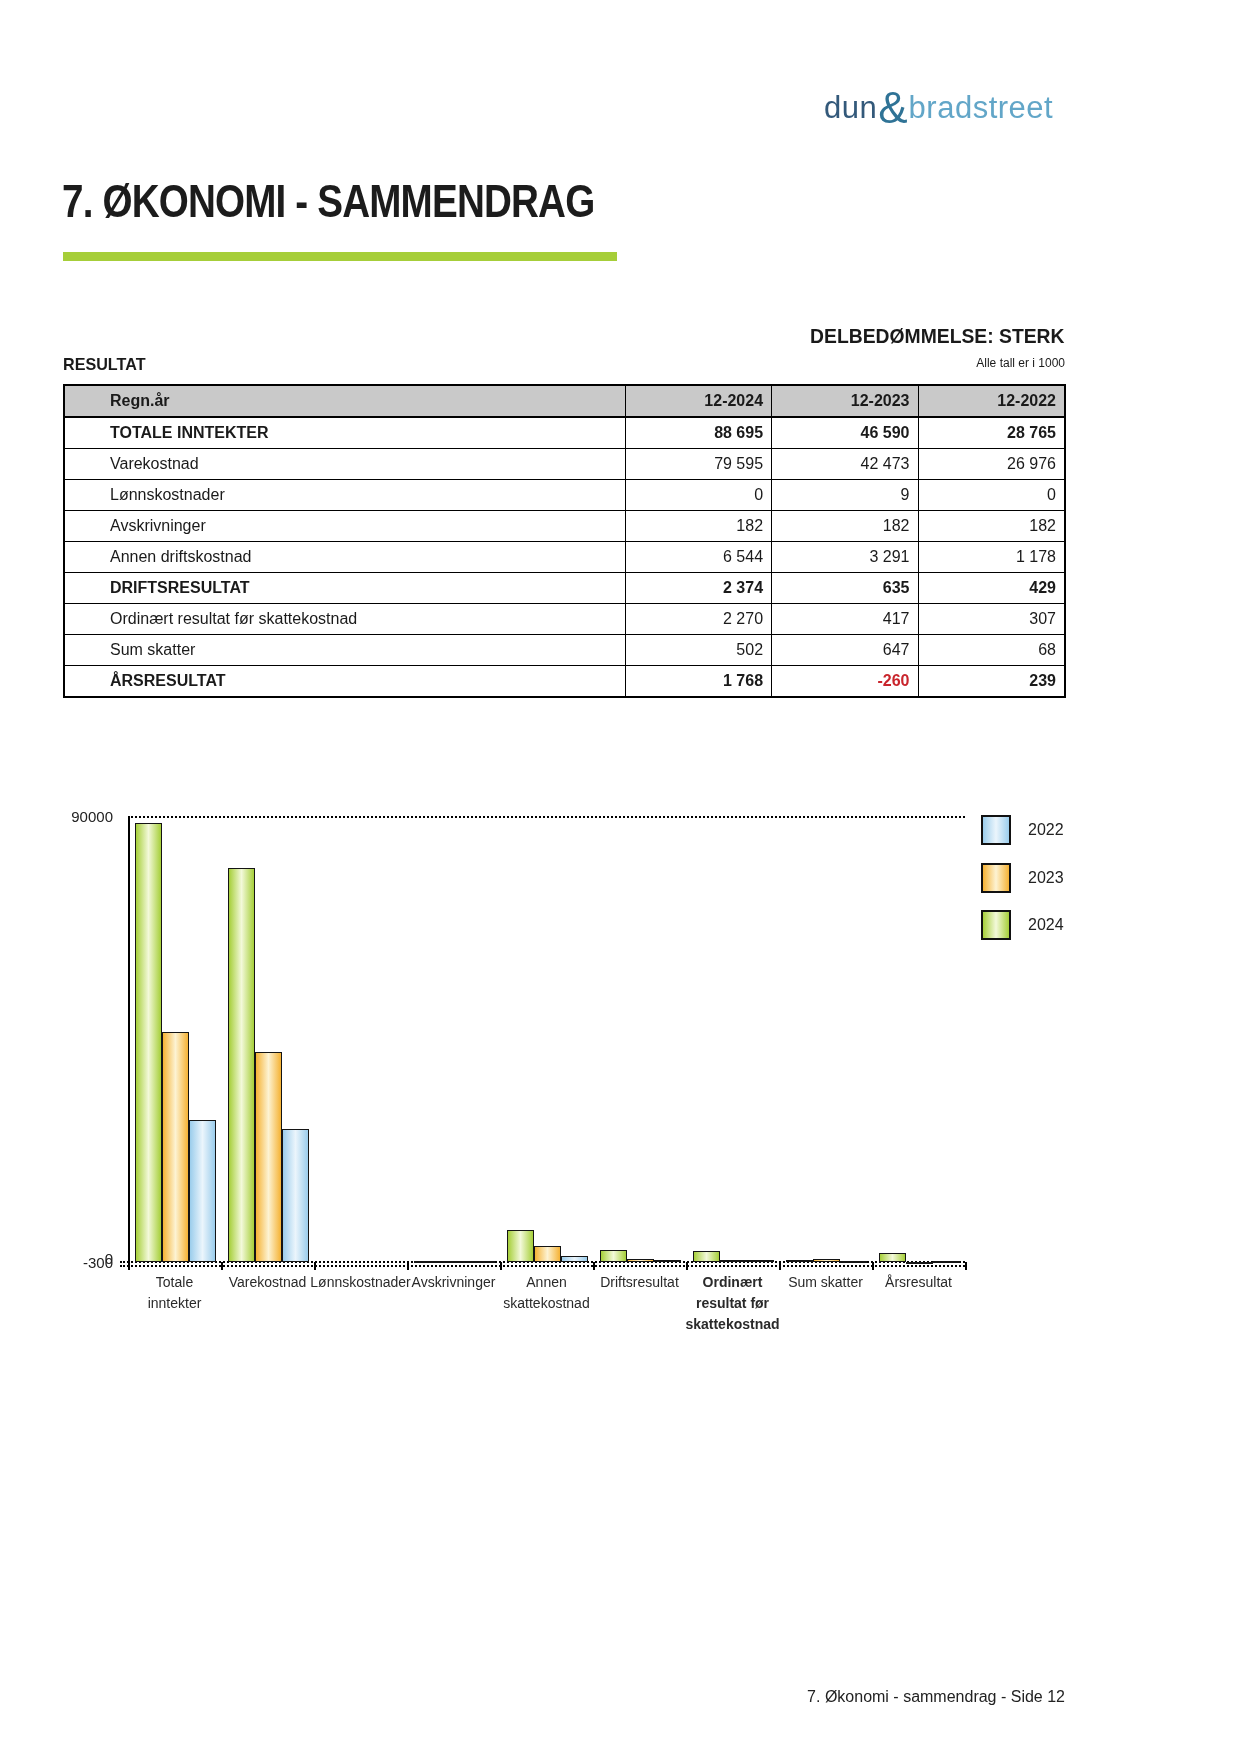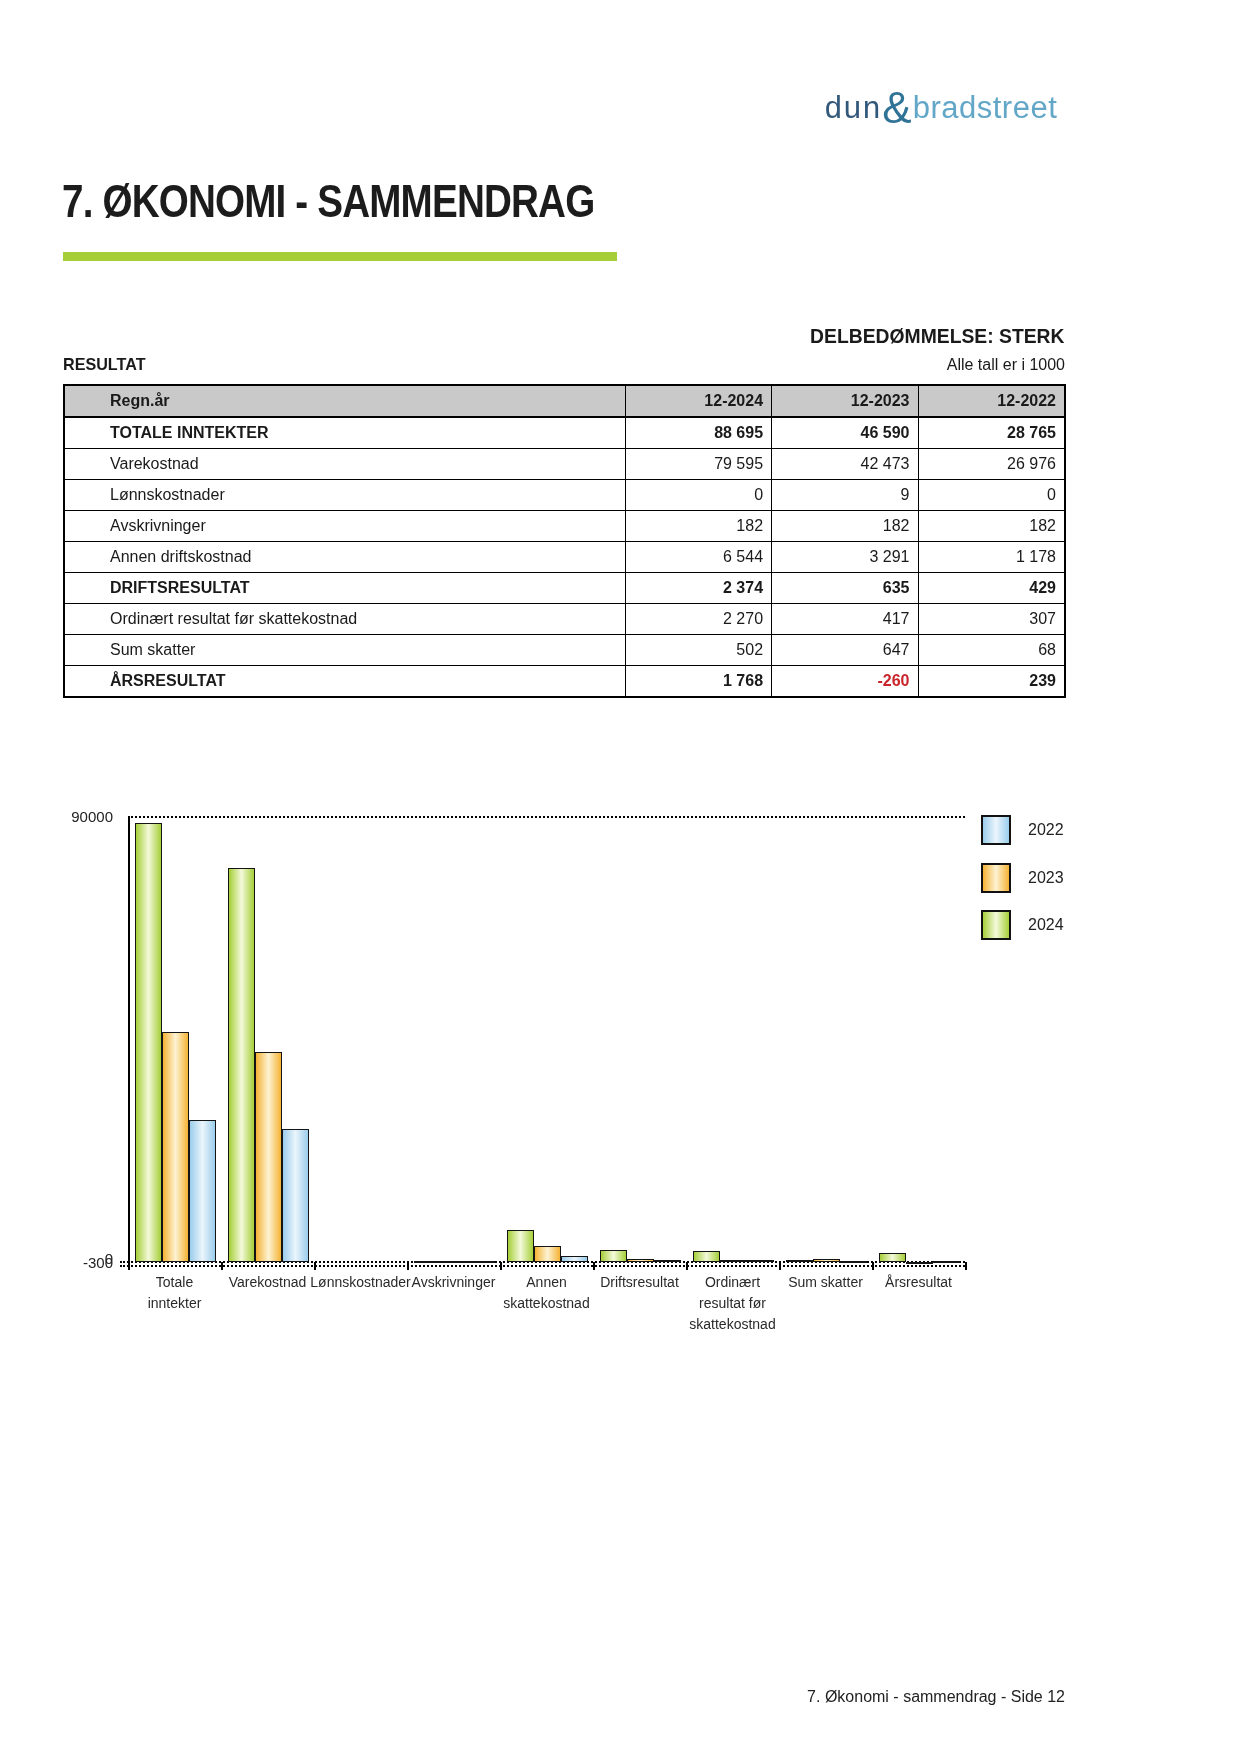--- a/index.html
+++ b/index.html
@@ -1,35 +1,35 @@
 <!DOCTYPE html>
 <html><head>
 <meta charset="utf-8">
 <style>
   html,body{margin:0;padding:0;background:#fff;}
   #page{position:relative;width:1241px;height:1754px;background:#fff;overflow:hidden;
         font-family:"Liberation Sans", sans-serif;color:#1a1a1a;}
 
   
   #logo{position:absolute;left:824px;top:78px;white-space:nowrap;}
-  #logo .dun{font-size:31px;font-weight:500;letter-spacing:.5px;font-family:Liberation Mono, monospace;}
+  #logo .dun{font-size:31px;font-weight:500;letter-spacing:.5px;}
   #logo .amp{font-size:44px;font-weight:400;position:relative;top:5px;margin:0 1px;}
   #logo .brad{font-size:31px;font-weight:500;letter-spacing:.5px;}
 
   
   #page-title{position:absolute;left:62px;top:174px;margin:0;font-size:46px;font-weight:bold;
       letter-spacing:-1px;transform:scaleX(.84);transform-origin:left center;white-space:nowrap;color:#1c1c1c;}
   #green-rule{position:absolute;left:63px;top:252px;width:554px;height:9px;}
 
   
   #assessment{position:absolute;right:176px;top:324px;font-size:21px;font-weight:bold;
       transform:scaleX(.92);transform-origin:right center;white-space:nowrap;}
   #section-label{position:absolute;left:63px;top:355px;font-size:17px;font-weight:bold;
       transform:scaleX(.95);transform-origin:left center;}
-  #units-note{position:absolute;right:176px;top:356px;font-size:16px;}
+  #units-note{position:absolute;right:176px;top:356px;font-size:12px;}
 
   
   #results-table{position:absolute;left:63px;top:384px;width:1003px;border-collapse:collapse;
       font-size:16px;}
   #results-table th,#results-table td{border:1px solid #000;padding:0 8px;height:30px;}
   #results-table thead th{background:#c9c9c9;font-weight:bold;}
   #results-table th.name,#results-table td.name{text-align:left;width:540px;padding-left:45px;}
   #results-table th.num,#results-table td.num{text-align:right;width:138px;}
   #results-table{border:2px solid #000;}
   #results-table thead th{border-bottom:2px solid #000;}
@@ -190,21 +190,21 @@
       <div class="cat-label" style="left: 453.5px;">
         <div>Avskrivninger</div>
       </div>
       <div class="cat-label" style="left: 546.5px;">
         <div>Annen</div>
         <div>skattekostnad</div>
       </div>
       <div class="cat-label" style="left: 639.5px;">
         <div>Driftsresultat</div>
       </div>
-      <div class="cat-label" style="left: 732.5px;">
+      <div class="cat-label" style="left: 732.5px; font-weight: bold;">
         <div>Ordinært</div>
         <div>resultat før</div>
         <div>skattekostnad</div>
       </div>
       <div class="cat-label" style="left: 825.5px;">
         <div>Sum skatter</div>
       </div>
       <div class="cat-label" style="left: 918.5px;">
         <div>Årsresultat</div>
       </div>

